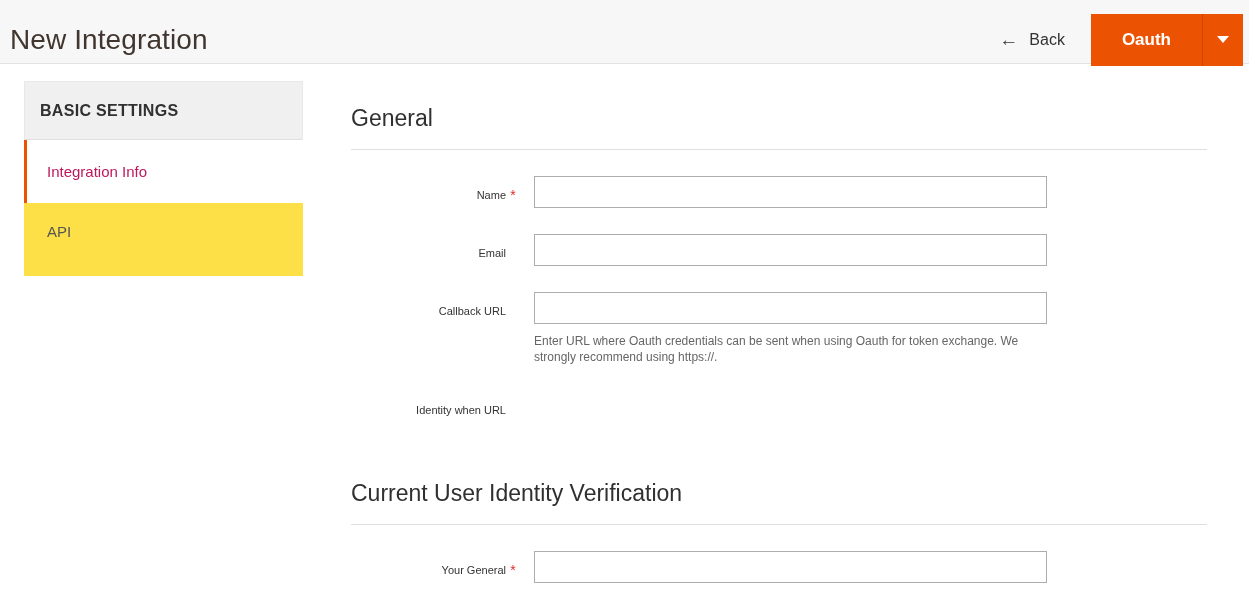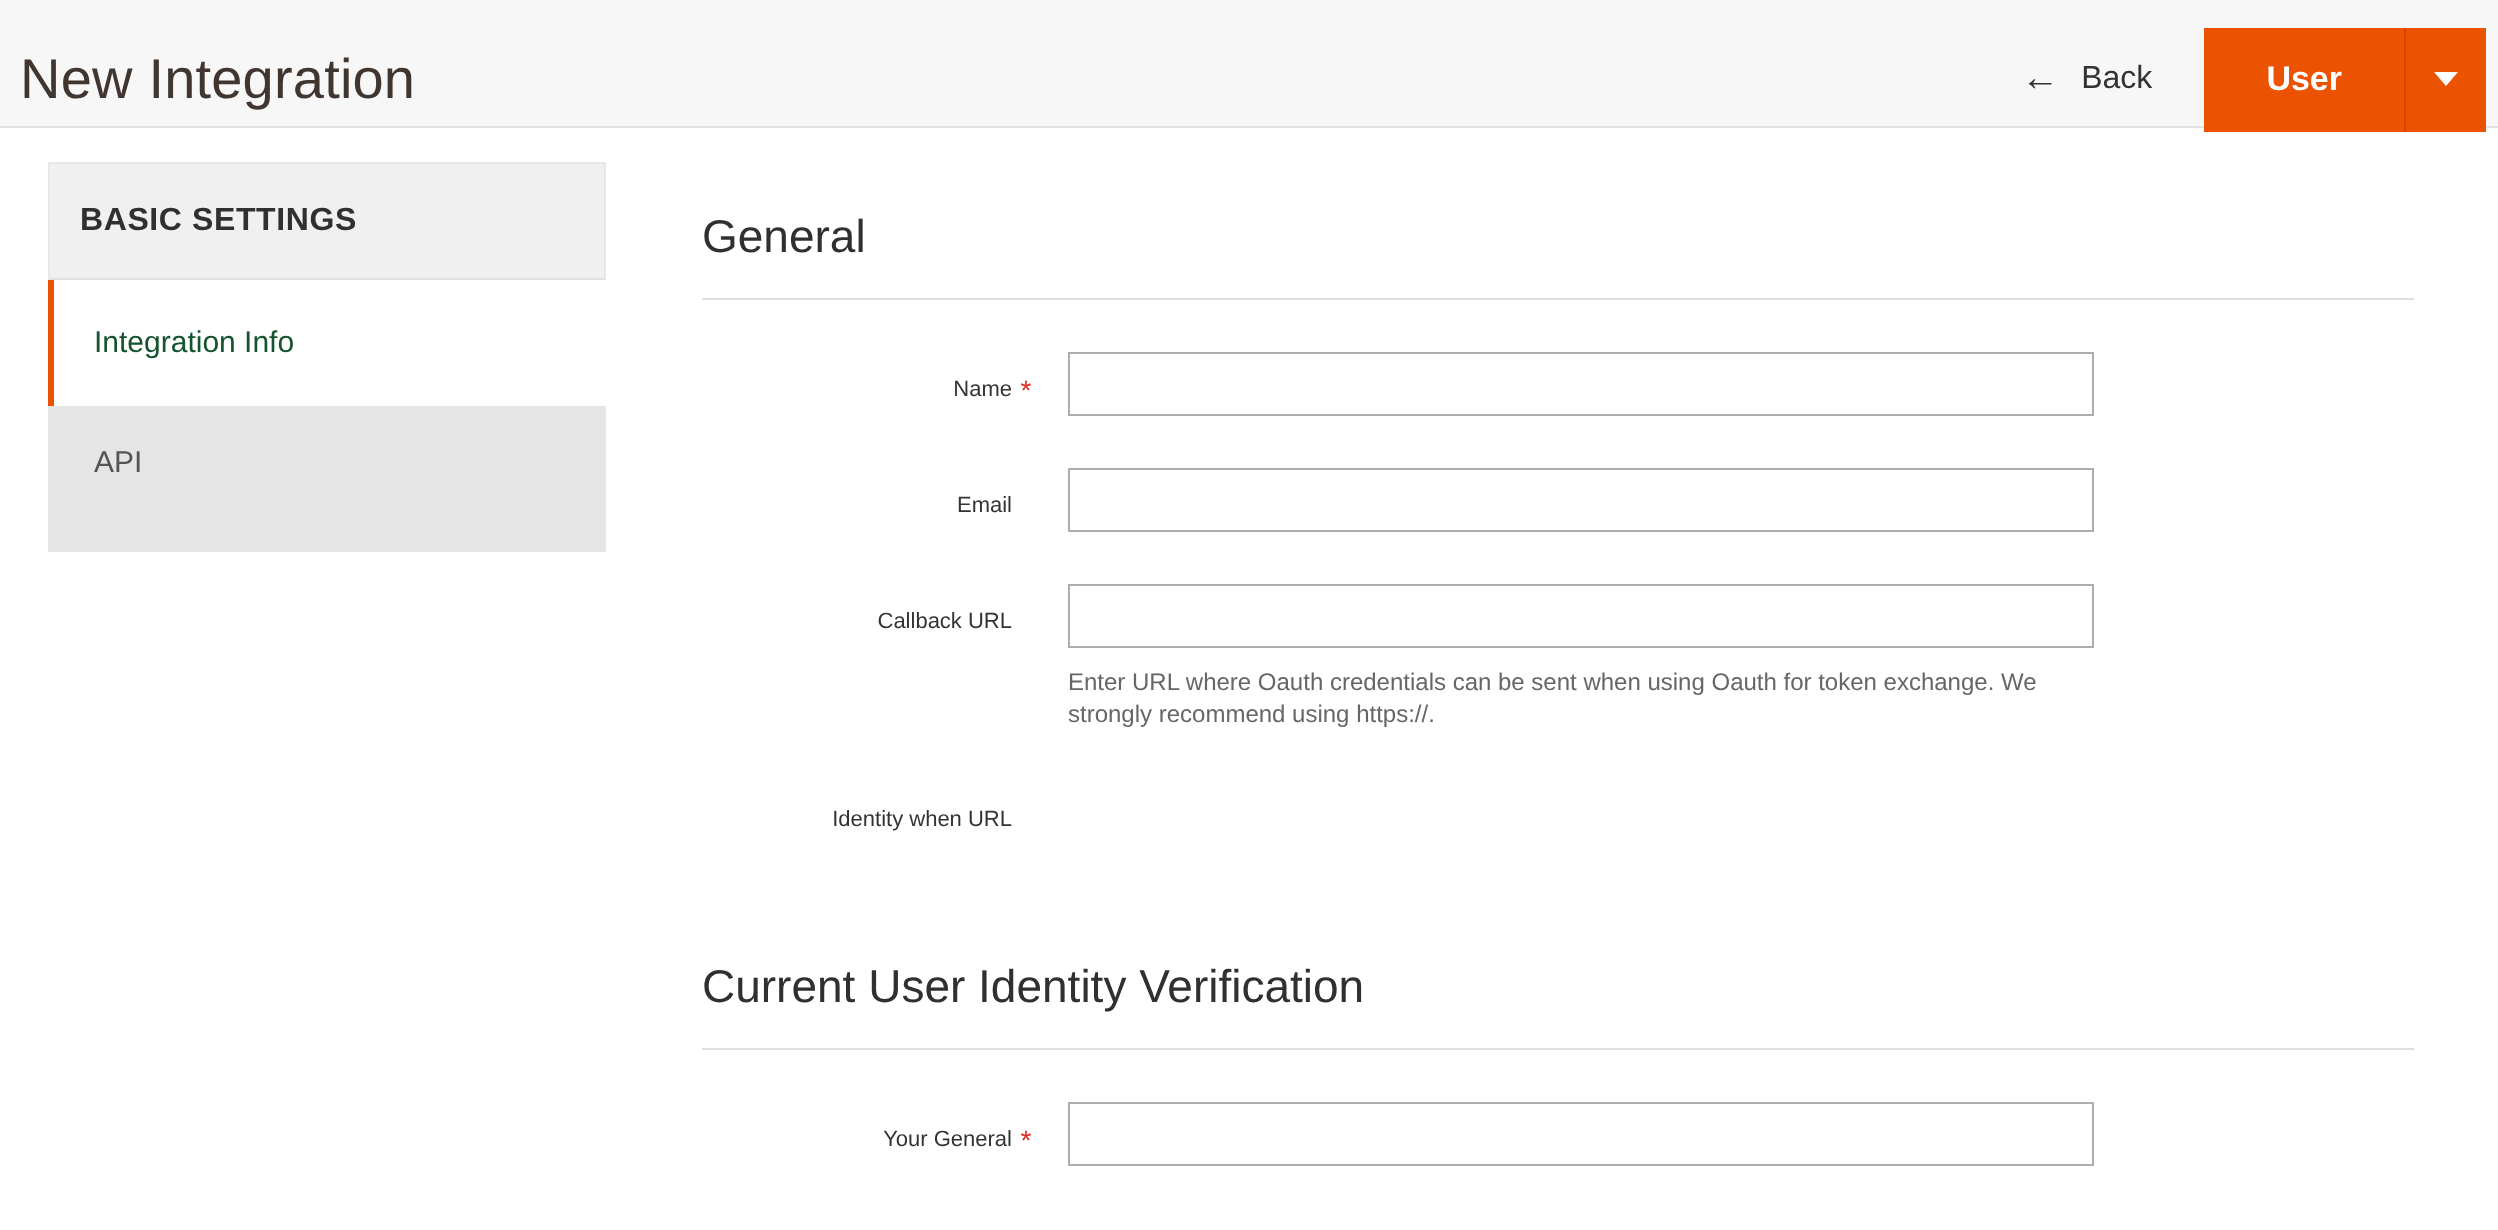--- a/index.html
+++ b/index.html
@@ -117,24 +117,24 @@
     align-items: center;
     padding-left: 20px;
     font-size: 15px;
     color: #333333;
     cursor: pointer;
     border-left: 3px solid transparent;
   }
   .sidebar-item.active {
     background: #ffffff;
     border-left: 3px solid #eb5202;
-    color: #14532d;
+    color: #be185d;
   }
   .sidebar-item.inactive {
-    background: #e5e5e5;
+    background: #fde047;
     color: #555555;
     height: 73px;
     align-items: flex-start;
     padding-top: 20px;
   }
 
   
   .content {
     position: absolute;
     top: 81px;
@@ -204,21 +204,21 @@
   <div class="page-header">
     <div class="page-title">New Integration</div>
 
     <div class="header-actions">
       <div class="back-link">
         <span class="back-arrow">←</span>
         <span>Back</span>
       </div>
 
       <div class="save-split">
-        <button class="save-button">User</button>
+        <button class="save-button">Oauth</button>
         <button class="save-toggle">
           <span class="caret-down"></span>
         </button>
       </div>
     </div>
   </div>
 
   <div class="sidebar">
     <div class="sidebar-header">BASIC SETTINGS</div>
     <div class="sidebar-item active">

